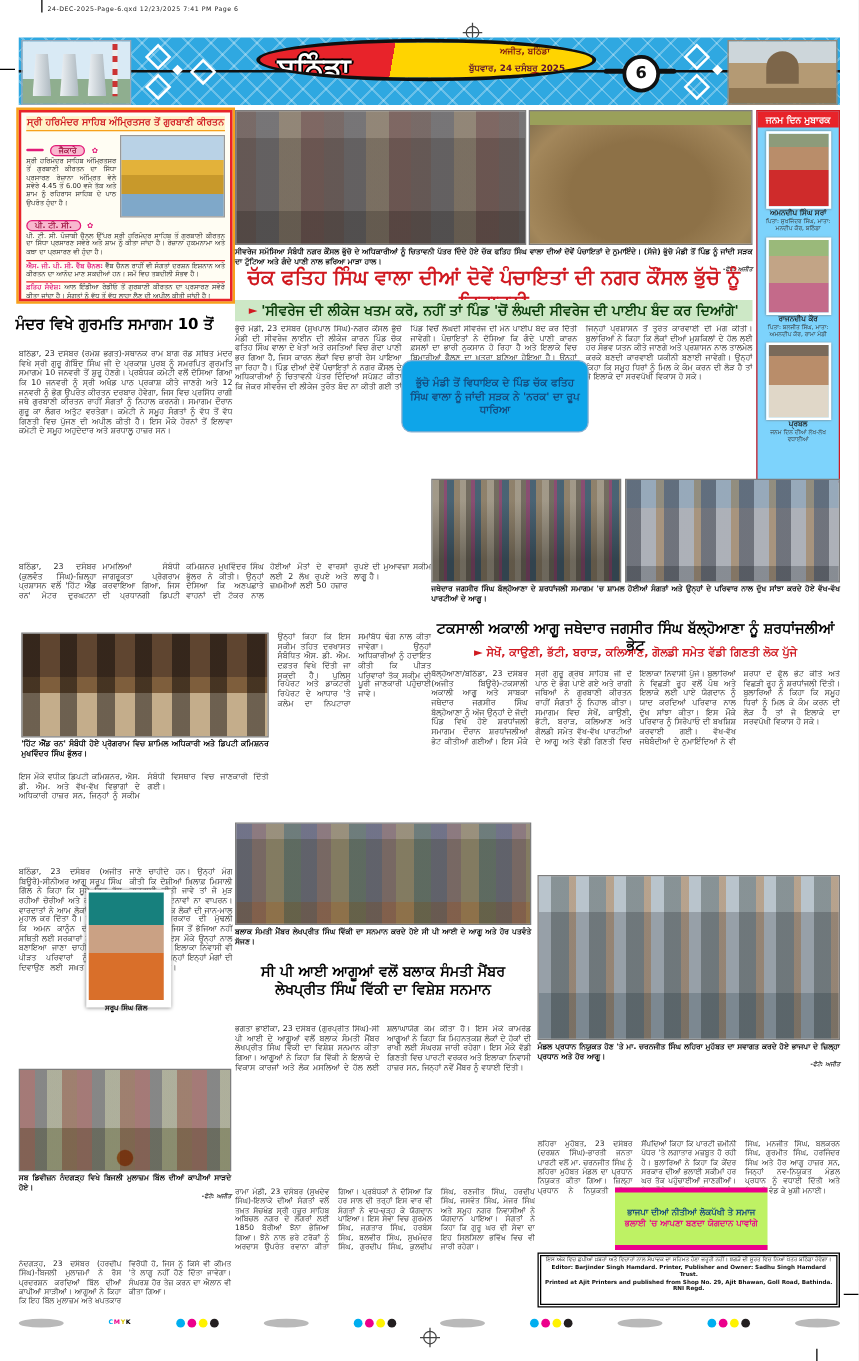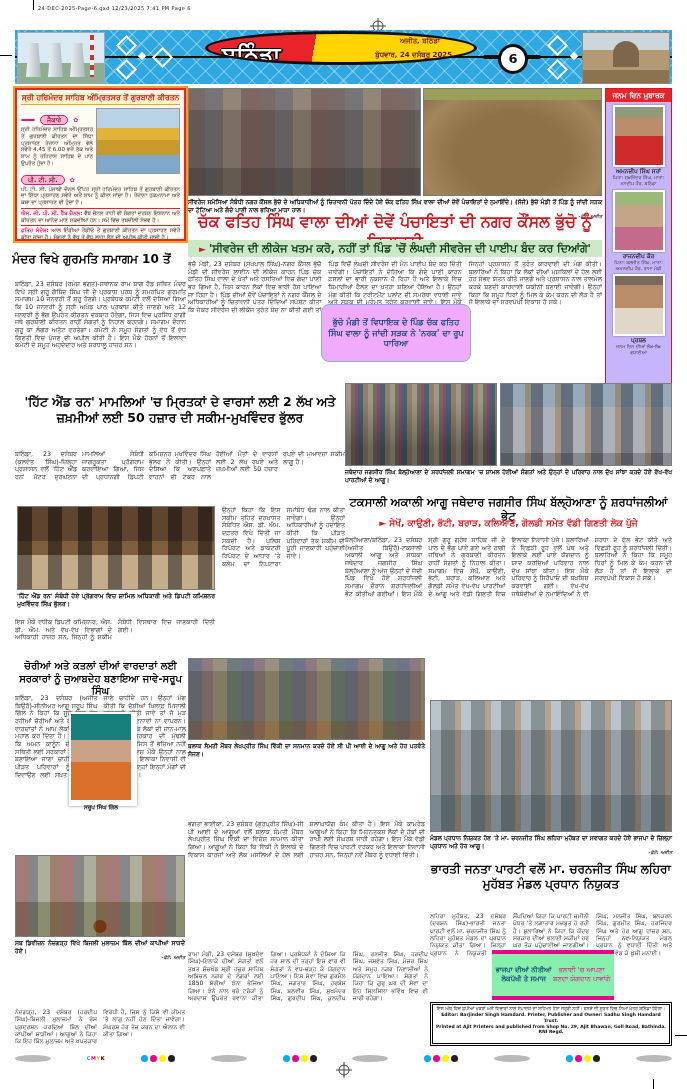--- a/index.html
+++ b/index.html
@@ -51,34 +51,34 @@
   #temple-photo{float:right;width:82px;height:64px;margin:1px 0 2px 3px;border:1px solid #999;
      background:linear-gradient(#b9d2e6 0 30%,#e3b23a 30% 48%,#c8992b 48% 72%,#7fa8c9 72%);}
   .tinytext{font-size:5.4px;line-height:1.25;text-align:justify;color:#222;}
   .gb-section{border-top:1px solid #e8232a;margin-top:2px;padding-top:1px;}
   .gb-label{color:#e21b78;font-weight:bold;}
   
   #main-headline{left:188px;top:212px;width:414px;font-size:16px;color:#d01920;}
   #green-band{left:188px;top:240px;width:414px;height:17px;background:#cde8c6;display:flex;align-items:center;justify-content:center;}
   #green-band .txt{font-size:11px;font-weight:bold;color:#0b3d0b;}
   .arrow{color:#d01920;font-size:9px;margin-right:3px;}
-  #quote-box{left:321px;top:304px;width:150px;height:58px;background:#f0abfc;border:1px solid #8ab0d0;border-radius:8px;
+  #quote-box{left:321px;top:288px;width:150px;height:58px;background:#0ea5e9;border:1px solid #8ab0d0;border-radius:8px;
      display:flex;align-items:center;justify-content:center;padding:3px 6px;box-sizing:border-box;
      font-size:8.3px;font-weight:bold;color:#15497c;text-align:center;line-height:1.3;}
   
-  #birthday-box{left:605px;top:88px;width:67px;height:298px;background:#c4b5fd;border:1px solid #d01920;box-sizing:border-box;}
+  #birthday-box{left:605px;top:88px;width:67px;height:298px;background:#7dd3fc;border:1px solid #d01920;box-sizing:border-box;}
   #birthday-head{background:#e8232a;color:#fff;font-size:7.3px;font-weight:bold;text-align:center;padding:2px 0;}
   .kid-photo{width:48px;height:58px;margin:3px auto 1px auto;border:2px solid #fff;box-shadow:0 0 2px #777;}
   .kid-name{font-size:5.8px;font-weight:bold;text-align:center;color:#1a1a1a;line-height:1.2;}
   .kid-detail{font-size:4.7px;text-align:center;color:#333;line-height:1.25;padding:0 2px;}
   
-  #bjp-box{left:492px;top:950px;width:122px;height:50px;background:#86efac;border-top:4px solid #ec008c;border-bottom:4px solid #ec008c;
-     box-sizing:border-box;display:flex;flex-direction:row;align-items:center;justify-content:center;padding:2px 3px;}
+  #bjp-box{left:492px;top:950px;width:122px;height:50px;background:#bef264;border-top:4px solid #ec008c;border-bottom:4px solid #ec008c;
+     box-sizing:border-box;display:flex;flex-direction:column;align-items:center;justify-content:center;padding:2px 3px;}
   #bjp-box .l1{font-size:6.8px;font-weight:bold;color:#15497c;text-align:center;line-height:1.3;}
-  #bjp-box .l2{font-size:6.8px;font-weight:normal;color:#ec008c;text-align:center;line-height:1.3;}
+  #bjp-box .l2{font-size:6.8px;font-weight:bold;color:#ec008c;text-align:center;line-height:1.3;}
   
   #imprint{left:430px;top:1002px;width:242px;height:44px;border:1px solid #000;box-shadow:0 0 0 1px #fff inset,0 0 0 2px #000 inset;
      box-sizing:border-box;padding:3px 4px;font-size:4.5px;line-height:1.3;text-align:center;color:#111;overflow:hidden;}
   #imprint .en{font-weight:bold;}
   
   #footer{left:15px;top:1052px;width:657px;height:12px;display:flex;align-items:center;justify-content:space-between;}
   .oval{width:36px;height:7px;background:#b9b9b9;border-radius:50%;}
   .dots{display:flex;gap:2px;}
   .dot{width:7px;height:7px;border-radius:50%;}
   .dot.c{background:#00aeef;} .dot.m{background:#ec008c;} .dot.y{background:#fff200;} .dot.k{background:#231f20;}
@@ -198,64 +198,62 @@
       <div class="kid-name">ਰਾਜਨਦੀਪ ਕੌਰ</div>
       <div class="kid-detail">ਪਿਤਾ: ਬਲਜੀਤ ਸਿੰਘ, ਮਾਤਾ: ਅਮਨਦੀਪ ਕੌਰ, ਰਾਮਾ ਮੰਡੀ</div>
     </div>
     <div>
       <div class="kid-photo" style="background:linear-gradient(#7a6a5a 0 15%,#b98d6a 15% 55%,#e0d7c8 55%);"></div>
       <div class="kid-name">ਪ੍ਰਬਲ</div>
       <div class="kid-detail">ਜਨਮ ਦਿਨ ਦੀਆਂ ਲੱਖ-ਲੱਖ ਵਧਾਈਆਂ</div>
     </div>
   </div>
 
-  <div class="abs headline" style="left:15px;top:394px;width:330px;font-size:12.5px;">'ਹਿੱਟ ਐਂਡ ਰਨ' ਮਾਮਲਿਆਂ 'ਚ ਮ੍ਰਿਤਕਾਂ ਦੇ ਵਾਰਸਾਂ ਲਈ 2 ਲੱਖ ਅਤੇ ਜ਼ਖ਼ਮੀਆਂ ਲਈ 50 ਹਜ਼ਾਰ ਦੀ ਸਕੀਮ-ਮੁਖਵਿੰਦਰ ਭੁੱਲਰ</div>
   <div class="abs bodytext cols5" style="left:15px;top:450px;width:330px;height:54px;">ਬਠਿੰਡਾ, 23 ਦਸੰਬਰ (ਕੁਲਵੰਤ ਸਿੰਘ)-ਜ਼ਿਲ੍ਹਾ ਪ੍ਰਸ਼ਾਸਨ ਵਲੋਂ 'ਹਿੱਟ ਐਂਡ ਰਨ' ਮੋਟਰ ਦੁਰਘਟਨਾ ਮਾਮਲਿਆਂ ਸੰਬੰਧੀ ਜਾਗਰੂਕਤਾ ਪ੍ਰੋਗਰਾਮ ਕਰਵਾਇਆ ਗਿਆ, ਜਿਸ ਦੀ ਪ੍ਰਧਾਨਗੀ ਡਿਪਟੀ ਕਮਿਸ਼ਨਰ ਮੁਖਵਿੰਦਰ ਸਿੰਘ ਭੁੱਲਰ ਨੇ ਕੀਤੀ। ਉਨ੍ਹਾਂ ਦੱਸਿਆ ਕਿ ਅਣਪਛਾਤੇ ਵਾਹਨਾਂ ਦੀ ਟੱਕਰ ਨਾਲ ਹੋਈਆਂ ਮੌਤਾਂ ਦੇ ਵਾਰਸਾਂ ਲਈ 2 ਲੱਖ ਰੁਪਏ ਅਤੇ ਜ਼ਖ਼ਮੀਆਂ ਲਈ 50 ਹਜ਼ਾਰ ਰੁਪਏ ਦੀ ਮੁਆਵਜ਼ਾ ਸਕੀਮ ਲਾਗੂ ਹੈ।</div>
   <div class="abs photo" style="left:17px;top:506px;width:198px;height:84px;
        background:linear-gradient(#5f4530 0 42%,#7e5e3c 42% 58%,#c4ad8b 58%),
        repeating-linear-gradient(90deg, rgba(30,30,40,.5) 0 14px, transparent 14px 30px);background-blend-mode:multiply;"></div>
   <div class="abs caption" style="left:17px;top:592px;width:198px;font-size:6.2px;">'ਹਿੱਟ ਐਂਡ ਰਨ' ਸੰਬੰਧੀ ਹੋਏ ਪ੍ਰੋਗਰਾਮ ਵਿਚ ਸ਼ਾਮਿਲ ਅਧਿਕਾਰੀ ਅਤੇ ਡਿਪਟੀ ਕਮਿਸ਼ਨਰ ਮੁਖਵਿੰਦਰ ਸਿੰਘ ਭੁੱਲਰ।</div>
   <div class="abs bodytext cols2" style="left:222px;top:506px;width:123px;height:110px;">ਉਨ੍ਹਾਂ ਕਿਹਾ ਕਿ ਇਸ ਸਕੀਮ ਤਹਿਤ ਦਰਖਾਸਤ ਸੰਬੰਧਿਤ ਐਸ. ਡੀ. ਐਮ. ਦਫ਼ਤਰ ਵਿਖੇ ਦਿੱਤੀ ਜਾ ਸਕਦੀ ਹੈ। ਪੁਲਿਸ ਰਿਪੋਰਟ ਅਤੇ ਡਾਕਟਰੀ ਰਿਪੋਰਟ ਦੇ ਆਧਾਰ 'ਤੇ ਕਲੇਮ ਦਾ ਨਿਪਟਾਰਾ ਸਮਾਂਬੱਧ ਢੰਗ ਨਾਲ ਕੀਤਾ ਜਾਵੇਗਾ। ਉਨ੍ਹਾਂ ਅਧਿਕਾਰੀਆਂ ਨੂੰ ਹਦਾਇਤ ਕੀਤੀ ਕਿ ਪੀੜਤ ਪਰਿਵਾਰਾਂ ਤੱਕ ਸਕੀਮ ਦੀ ਪੂਰੀ ਜਾਣਕਾਰੀ ਪਹੁੰਚਾਈ ਜਾਵੇ।</div>
   <div class="abs bodytext cols2" style="left:15px;top:618px;width:200px;height:36px;">ਇਸ ਮੌਕੇ ਵਧੀਕ ਡਿਪਟੀ ਕਮਿਸ਼ਨਰ, ਐਸ. ਡੀ. ਐਮ. ਅਤੇ ਵੱਖ-ਵੱਖ ਵਿਭਾਗਾਂ ਦੇ ਅਧਿਕਾਰੀ ਹਾਜ਼ਰ ਸਨ, ਜਿਨ੍ਹਾਂ ਨੂੰ ਸਕੀਮ ਸੰਬੰਧੀ ਵਿਸਥਾਰ ਵਿਚ ਜਾਣਕਾਰੀ ਦਿੱਤੀ ਗਈ।</div>
 
   <div class="abs photo" style="left:345px;top:383px;width:152px;height:83px;
        background:repeating-linear-gradient(90deg,#c7c2b8 0 5px,#8e8a82 5px 9px,#a9639a 9px 12px,#5b7e9c 12px 17px,#b0a491 17px 22px),linear-gradient(#cfc9bd 0 20%, #8c887f 80%);background-blend-mode:multiply;"></div>
   <div class="abs photo" style="left:500px;top:383px;width:172px;height:83px;
        background:linear-gradient(#9db0c0 0 28%,#b4b8be 28% 85%,#8d9298 85%),
        repeating-linear-gradient(90deg, rgba(40,45,60,.45) 0 12px, rgba(230,230,235,.4) 12px 24px, rgba(210,130,40,.4) 24px 30px);background-blend-mode:multiply;"></div>
   <div class="abs caption" style="left:345px;top:468px;width:327px;">ਜਥੇਦਾਰ ਜਗਸੀਰ ਸਿੰਘ ਬੱਲ੍ਹੋਆਣਾ ਦੇ ਸ਼ਰਧਾਂਜਲੀ ਸਮਾਗਮ 'ਚ ਸ਼ਾਮਲ ਹੋਈਆਂ ਸੰਗਤਾਂ ਅਤੇ ਉਨ੍ਹਾਂ ਦੇ ਪਰਿਵਾਰ ਨਾਲ ਦੁੱਖ ਸਾਂਝਾ ਕਰਦੇ ਹੋਏ ਵੱਖ-ਵੱਖ ਪਾਰਟੀਆਂ ਦੇ ਆਗੂ।</div>
   <div class="abs subhead-red" style="left:345px;top:518px;width:327px;font-size:9px;">
     <span class="arrow">►</span><span>ਸੇਖੋਂ, ਕਾਉਣੀ, ਭੱਟੀ, ਬਰਾੜ, ਕਲਿਆਣ, ਗੋਲਡੀ ਸਮੇਤ ਵੱਡੀ ਗਿਣਤੀ ਲੋਕ ਪੁੱਜੇ</span>
   </div>
   <div class="abs headline" style="left:345px;top:495px;width:327px;font-size:11.5px;">ਟਕਸਾਲੀ ਅਕਾਲੀ ਆਗੂ ਜਥੇਦਾਰ ਜਗਸੀਰ ਸਿੰਘ ਬੱਲ੍ਹੋਆਣਾ ਨੂੰ ਸ਼ਰਧਾਂਜਲੀਆਂ ਭੇਟ</div>
   <div class="abs bodytext cols4" style="left:345px;top:536px;width:327px;height:154px;">ਬੱਲ੍ਹੋਆਣਾ/ਬਠਿੰਡਾ, 23 ਦਸੰਬਰ (ਅਜੀਤ ਬਿਊਰੋ)-ਟਕਸਾਲੀ ਅਕਾਲੀ ਆਗੂ ਅਤੇ ਸਾਬਕਾ ਜਥੇਦਾਰ ਜਗਸੀਰ ਸਿੰਘ ਬੱਲ੍ਹੋਆਣਾ ਨੂੰ ਅੱਜ ਉਨ੍ਹਾਂ ਦੇ ਜੱਦੀ ਪਿੰਡ ਵਿਖੇ ਹੋਏ ਸ਼ਰਧਾਂਜਲੀ ਸਮਾਗਮ ਦੌਰਾਨ ਸ਼ਰਧਾਂਜਲੀਆਂ ਭੇਟ ਕੀਤੀਆਂ ਗਈਆਂ। ਇਸ ਮੌਕੇ ਸ੍ਰੀ ਗੁਰੂ ਗ੍ਰੰਥ ਸਾਹਿਬ ਜੀ ਦੇ ਪਾਠ ਦੇ ਭੋਗ ਪਾਏ ਗਏ ਅਤੇ ਰਾਗੀ ਜਥਿਆਂ ਨੇ ਗੁਰਬਾਣੀ ਕੀਰਤਨ ਰਾਹੀਂ ਸੰਗਤਾਂ ਨੂੰ ਨਿਹਾਲ ਕੀਤਾ। ਸਮਾਗਮ ਵਿਚ ਸੇਖੋਂ, ਕਾਉਣੀ, ਭੱਟੀ, ਬਰਾੜ, ਕਲਿਆਣ ਅਤੇ ਗੋਲਡੀ ਸਮੇਤ ਵੱਖ-ਵੱਖ ਪਾਰਟੀਆਂ ਦੇ ਆਗੂ ਅਤੇ ਵੱਡੀ ਗਿਣਤੀ ਵਿਚ ਇਲਾਕਾ ਨਿਵਾਸੀ ਪੁੱਜੇ। ਬੁਲਾਰਿਆਂ ਨੇ ਵਿਛੜੀ ਰੂਹ ਵਲੋਂ ਪੰਥ ਅਤੇ ਇਲਾਕੇ ਲਈ ਪਾਏ ਯੋਗਦਾਨ ਨੂੰ ਯਾਦ ਕਰਦਿਆਂ ਪਰਿਵਾਰ ਨਾਲ ਦੁੱਖ ਸਾਂਝਾ ਕੀਤਾ। ਇਸ ਮੌਕੇ ਪਰਿਵਾਰ ਨੂੰ ਸਿਰੋਪਾਓ ਦੀ ਬਖਸ਼ਿਸ਼ ਕਰਵਾਈ ਗਈ। ਵੱਖ-ਵੱਖ ਜਥੇਬੰਦੀਆਂ ਦੇ ਨੁਮਾਇੰਦਿਆਂ ਨੇ ਵੀ ਸ਼ਰਧਾ ਦੇ ਫੁੱਲ ਭੇਟ ਕੀਤੇ ਅਤੇ ਵਿਛੜੀ ਰੂਹ ਨੂੰ ਸ਼ਰਧਾਂਜਲੀ ਦਿੱਤੀ। ਬੁਲਾਰਿਆਂ ਨੇ ਕਿਹਾ ਕਿ ਸਮੂਹ ਧਿਰਾਂ ਨੂੰ ਮਿਲ ਕੇ ਕੰਮ ਕਰਨ ਦੀ ਲੋੜ ਹੈ ਤਾਂ ਜੋ ਇਲਾਕੇ ਦਾ ਸਰਵਪੱਖੀ ਵਿਕਾਸ ਹੋ ਸਕੇ।</div>
 
-  <div class="abs headline" style="left:15px;top:660px;width:171px;font-size:10px;">ਚੋਰੀਆਂ ਅਤੇ ਕਤਲਾਂ ਦੀਆਂ ਵਾਰਦਾਤਾਂ ਲਈ ਸਰਕਾਰਾਂ ਨੂੰ ਜੁਆਬਦੇਹ ਬਣਾਇਆ ਜਾਵੇ-ਸਰੂਪ ਸਿੰਘ</div>
   <div class="abs bodytext cols2" style="left:15px;top:694px;width:171px;height:158px;">ਬਠਿੰਡਾ, 23 ਦਸੰਬਰ (ਅਜੀਤ ਬਿਊਰੋ)-ਸੀਨੀਅਰ ਆਗੂ ਸਰੂਪ ਸਿੰਘ ਗਿੱਲ ਨੇ ਕਿਹਾ ਕਿ ਸੂਬੇ ਵਿਚ ਵੱਧ ਰਹੀਆਂ ਚੋਰੀਆਂ ਅਤੇ ਕਤਲਾਂ ਦੀਆਂ ਵਾਰਦਾਤਾਂ ਨੇ ਆਮ ਲੋਕਾਂ ਦਾ ਜਿਊਣਾ ਮੁਹਾਲ ਕਰ ਦਿੱਤਾ ਹੈ। ਉਨ੍ਹਾਂ ਕਿਹਾ ਕਿ ਅਮਨ ਕਾਨੂੰਨ ਦੀ ਵਿਗੜਦੀ ਸਥਿਤੀ ਲਈ ਸਰਕਾਰਾਂ ਨੂੰ ਜੁਆਬਦੇਹ ਬਣਾਇਆ ਜਾਣਾ ਚਾਹੀਦਾ ਹੈ ਅਤੇ ਪੀੜਤ ਪਰਿਵਾਰਾਂ ਨੂੰ ਇਨਸਾਫ਼ ਦਿਵਾਉਣ ਲਈ ਸਖ਼ਤ ਕਦਮ ਚੁੱਕੇ ਜਾਣੇ ਚਾਹੀਦੇ ਹਨ। ਉਨ੍ਹਾਂ ਮੰਗ ਕੀਤੀ ਕਿ ਦੋਸ਼ੀਆਂ ਖ਼ਿਲਾਫ਼ ਮਿਸਾਲੀ ਕਾਰਵਾਈ ਕੀਤੀ ਜਾਵੇ ਤਾਂ ਜੋ ਮੁੜ ਅਜਿਹੀਆਂ ਘਟਨਾਵਾਂ ਨਾ ਵਾਪਰਨ। ਉਨ੍ਹਾਂ ਕਿਹਾ ਕਿ ਲੋਕਾਂ ਦੀ ਜਾਨ-ਮਾਲ ਦੀ ਰਾਖੀ ਸਰਕਾਰ ਦੀ ਮੁੱਢਲੀ ਜ਼ਿੰਮੇਵਾਰੀ ਹੈ, ਜਿਸ ਤੋਂ ਭੱਜਿਆ ਨਹੀਂ ਜਾ ਸਕਦਾ। ਇਸ ਮੌਕੇ ਉਨ੍ਹਾਂ ਨਾਲ ਹੋਰ ਆਗੂ ਅਤੇ ਇਲਾਕਾ ਨਿਵਾਸੀ ਵੀ ਹਾਜ਼ਰ ਸਨ, ਜਿਨ੍ਹਾਂ ਇਨ੍ਹਾਂ ਮੰਗਾਂ ਦੀ ਹਮਾਇਤ ਕੀਤੀ।</div>
   <div class="abs" style="left:69px;top:712px;width:64px;height:90px;background:#fff;padding:2px;box-shadow:0 0 3px #888;">
     <div style="width:60px;height:86px;background:linear-gradient(#17807d 0 30%,#caa184 30% 56%,#d96f2a 56%);"></div>
   </div>
   <div class="abs caption" style="left:69px;top:804px;width:64px;text-align:center;font-size:5.6px;">ਸਰੂਪ ਸਿੰਘ ਗਿੱਲ</div>
 
   <div class="abs photo" style="left:188px;top:658px;width:237px;height:82px;
        background:linear-gradient(#a8b0b8 0 15%,#8f968f 15% 78%,#9b8a6d 78%),
        repeating-linear-gradient(90deg, rgba(70,60,110,.45) 0 13px, rgba(150,60,60,.4) 13px 24px, rgba(200,140,50,.4) 24px 38px, rgba(60,90,70,.45) 38px 52px);background-blend-mode:multiply;"></div>
   <div class="abs caption" style="left:188px;top:742px;width:237px;">ਬਲਾਕ ਸੰਮਤੀ ਮੈਂਬਰ ਲੇਖਪ੍ਰੀਤ ਸਿੰਘ ਵਿੱਕੀ ਦਾ ਸਨਮਾਨ ਕਰਦੇ ਹੋਏ ਸੀ ਪੀ ਆਈ ਦੇ ਆਗੂ ਅਤੇ ਹੋਰ ਪਤਵੰਤੇ ਸੱਜਣ।</div>
+  <div class="abs headline" style="left:188px;top:770px;width:237px;font-size:11.5px;">ਸੀ ਪੀ ਆਈ ਆਗੂਆਂ ਵਲੋਂ ਬਲਾਕ ਸੰਮਤੀ ਮੈਂਬਰ ਲੇਖਪ੍ਰੀਤ ਸਿੰਘ ਵਿੱਕੀ ਦਾ ਵਿਸ਼ੇਸ਼ ਸਨਮਾਨ</div>
   <div class="abs bodytext cols2" style="left:188px;top:820px;width:237px;height:76px;">ਭਗਤਾ ਭਾਈਕਾ, 23 ਦਸੰਬਰ (ਗੁਰਪ੍ਰੀਤ ਸਿੰਘ)-ਸੀ ਪੀ ਆਈ ਦੇ ਆਗੂਆਂ ਵਲੋਂ ਬਲਾਕ ਸੰਮਤੀ ਮੈਂਬਰ ਲੇਖਪ੍ਰੀਤ ਸਿੰਘ ਵਿੱਕੀ ਦਾ ਵਿਸ਼ੇਸ਼ ਸਨਮਾਨ ਕੀਤਾ ਗਿਆ। ਆਗੂਆਂ ਨੇ ਕਿਹਾ ਕਿ ਵਿੱਕੀ ਨੇ ਇਲਾਕੇ ਦੇ ਵਿਕਾਸ ਕਾਰਜਾਂ ਅਤੇ ਲੋਕ ਮਸਲਿਆਂ ਦੇ ਹੱਲ ਲਈ ਸ਼ਲਾਘਾਯੋਗ ਕੰਮ ਕੀਤਾ ਹੈ। ਇਸ ਮੌਕੇ ਕਾਮਰੇਡ ਆਗੂਆਂ ਨੇ ਕਿਹਾ ਕਿ ਮਿਹਨਤਕਸ਼ ਲੋਕਾਂ ਦੇ ਹੱਕਾਂ ਦੀ ਰਾਖੀ ਲਈ ਸੰਘਰਸ਼ ਜਾਰੀ ਰਹੇਗਾ। ਇਸ ਮੌਕੇ ਵੱਡੀ ਗਿਣਤੀ ਵਿਚ ਪਾਰਟੀ ਵਰਕਰ ਅਤੇ ਇਲਾਕਾ ਨਿਵਾਸੀ ਹਾਜ਼ਰ ਸਨ, ਜਿਨ੍ਹਾਂ ਨਵੇਂ ਮੈਂਬਰ ਨੂੰ ਵਧਾਈ ਦਿੱਤੀ।</div>
 
   <div class="abs bodytext cols3" style="left:188px;top:950px;width:240px;height:94px;font-size:6px;">ਰਾਮਾ ਮੰਡੀ, 23 ਦਸੰਬਰ (ਸੁਖਦੇਵ ਸਿੰਘ)-ਇਲਾਕੇ ਦੀਆਂ ਸੰਗਤਾਂ ਵਲੋਂ ਤਖ਼ਤ ਸੱਚਖੰਡ ਸ੍ਰੀ ਹਜ਼ੂਰ ਸਾਹਿਬ ਅਬਿਚਲ ਨਗਰ ਦੇ ਲੰਗਰਾਂ ਲਈ 1850 ਬੋਰੀਆਂ ਝੋਨਾ ਭੇਜਿਆ ਗਿਆ। ਝੋਨੇ ਨਾਲ ਭਰੇ ਟਰੱਕਾਂ ਨੂੰ ਅਰਦਾਸ ਉਪਰੰਤ ਰਵਾਨਾ ਕੀਤਾ ਗਿਆ। ਪ੍ਰਬੰਧਕਾਂ ਨੇ ਦੱਸਿਆ ਕਿ ਹਰ ਸਾਲ ਦੀ ਤਰ੍ਹਾਂ ਇਸ ਵਾਰ ਵੀ ਸੰਗਤਾਂ ਨੇ ਵਧ-ਚੜ੍ਹ ਕੇ ਯੋਗਦਾਨ ਪਾਇਆ। ਇਸ ਸੇਵਾ ਵਿਚ ਗੁਰਮੇਲ ਸਿੰਘ, ਜਗਤਾਰ ਸਿੰਘ, ਹਰਬੰਸ ਸਿੰਘ, ਬਲਵੀਰ ਸਿੰਘ, ਸੁਖਮੰਦਰ ਸਿੰਘ, ਗੁਰਦੀਪ ਸਿੰਘ, ਕੁਲਦੀਪ ਸਿੰਘ, ਰਣਜੀਤ ਸਿੰਘ, ਹਰਦੀਪ ਸਿੰਘ, ਜਸਵੰਤ ਸਿੰਘ, ਮੇਜਰ ਸਿੰਘ ਅਤੇ ਸਮੂਹ ਨਗਰ ਨਿਵਾਸੀਆਂ ਨੇ ਯੋਗਦਾਨ ਪਾਇਆ। ਸੰਗਤਾਂ ਨੇ ਕਿਹਾ ਕਿ ਗੁਰੂ ਘਰ ਦੀ ਸੇਵਾ ਦਾ ਇਹ ਸਿਲਸਿਲਾ ਭਵਿੱਖ ਵਿਚ ਵੀ ਜਾਰੀ ਰਹੇਗਾ।</div>
 
   <div class="abs photo" style="left:430px;top:700px;width:242px;height:132px;
        background:linear-gradient(#b9c4cc 0 22%,#97a0a8 22% 72%,#7c8891 72%),
        repeating-linear-gradient(90deg, rgba(255,255,255,.55) 0 10px, rgba(60,70,60,.35) 10px 24px, rgba(245,130,30,.35) 24px 30px);background-blend-mode:multiply;"></div>
   <div class="abs caption" style="left:430px;top:834px;width:242px;">
     <span>ਮੰਡਲ ਪ੍ਰਧਾਨ ਨਿਯੁਕਤ ਹੋਣ 'ਤੇ ਮਾ. ਚਰਨਜੀਤ ਸਿੰਘ ਲਹਿਰਾ ਮੁਹੱਬਤ ਦਾ ਸਵਾਗਤ ਕਰਦੇ ਹੋਏ ਭਾਜਪਾ ਦੇ ਜ਼ਿਲ੍ਹਾ ਪ੍ਰਧਾਨ ਅਤੇ ਹੋਰ ਆਗੂ।</span>
     <span class="credit">-ਫੋਟੋ: ਅਜੀਤ</span>
   </div>
-  <div class="abs headline" style="left:430px;top:862px;width:242px;font-size:12px;">ਭਾਰਤੀ ਜਨਤਾ ਪਾਰਟੀ ਵਲੋਂ ਮਾ. ਚਰਨਜੀਤ ਸਿੰਘ ਲਹਿਰਾ ਮੁਹੱਬਤ ਮੰਡਲ ਪ੍ਰਧਾਨ ਨਿਯੁਕਤ</div>
   <div class="abs bodytext cols3" style="left:430px;top:912px;width:242px;height:86px;font-size:6px;">ਲਹਿਰਾ ਮੁਹੱਬਤ, 23 ਦਸੰਬਰ (ਦਰਸ਼ਨ ਸਿੰਘ)-ਭਾਰਤੀ ਜਨਤਾ ਪਾਰਟੀ ਵਲੋਂ ਮਾ. ਚਰਨਜੀਤ ਸਿੰਘ ਨੂੰ ਲਹਿਰਾ ਮੁਹੱਬਤ ਮੰਡਲ ਦਾ ਪ੍ਰਧਾਨ ਨਿਯੁਕਤ ਕੀਤਾ ਗਿਆ। ਜ਼ਿਲ੍ਹਾ ਪ੍ਰਧਾਨ ਨੇ ਨਿਯੁਕਤੀ ਪੱਤਰ ਸੌਂਪਦਿਆਂ ਕਿਹਾ ਕਿ ਪਾਰਟੀ ਜ਼ਮੀਨੀ ਪੱਧਰ 'ਤੇ ਲਗਾਤਾਰ ਮਜ਼ਬੂਤ ਹੋ ਰਹੀ ਹੈ। ਬੁਲਾਰਿਆਂ ਨੇ ਕਿਹਾ ਕਿ ਕੇਂਦਰ ਸਰਕਾਰ ਦੀਆਂ ਭਲਾਈ ਸਕੀਮਾਂ ਹਰ ਘਰ ਤੱਕ ਪਹੁੰਚਾਈਆਂ ਜਾਣਗੀਆਂ। ਇਸ ਮੌਕੇ ਸੁਖਵਿੰਦਰ ਸਿੰਘ, ਜਸਵੰਤ ਸਿੰਘ, ਮਨਜੀਤ ਸਿੰਘ, ਬਲਕਰਨ ਸਿੰਘ, ਗੁਰਮੀਤ ਸਿੰਘ, ਹਰਜਿੰਦਰ ਸਿੰਘ ਅਤੇ ਹੋਰ ਆਗੂ ਹਾਜ਼ਰ ਸਨ, ਜਿਨ੍ਹਾਂ ਨਵ-ਨਿਯੁਕਤ ਮੰਡਲ ਪ੍ਰਧਾਨ ਨੂੰ ਵਧਾਈ ਦਿੱਤੀ ਅਤੇ ਮਿਠਾਈ ਵੰਡ ਕੇ ਖੁਸ਼ੀ ਮਨਾਈ।</div>
   <div id="bjp-box" class="abs">
     <div class="l1">ਭਾਜਪਾ ਦੀਆਂ ਨੀਤੀਆਂ ਲੋਕਪੱਖੀ ਤੇ ਸਮਾਜ</div>
     <div class="l2">ਭਲਾਈ 'ਚ ਆਪਣਾ ਬਣਦਾ ਯੋਗਦਾਨ ਪਾਵਾਂਗੇ</div>
   </div>
 
   <div id="imprint" class="abs">
     <div>ਇਸ ਅੰਕ ਵਿਚ ਛਪੀਆਂ ਖ਼ਬਰਾਂ ਅਤੇ ਵਿਚਾਰਾਂ ਨਾਲ ਸੰਪਾਦਕ ਦਾ ਸਹਿਮਤ ਹੋਣਾ ਜ਼ਰੂਰੀ ਨਹੀਂ। ਝਗੜੇ ਦੀ ਸੂਰਤ ਵਿਚ ਨਿਆਂ ਖੇਤਰ ਬਠਿੰਡਾ ਹੋਵੇਗਾ।</div>
     <div class="en">Editor: Barjinder Singh Hamdard. Printer, Publisher and Owner: Sadhu Singh Hamdard Trust.</div>
     <div class="en">Printed at Ajit Printers and published from Shop No. 29, Ajit Bhawan, Goll Road, Bathinda. RNI Regd.</div>

